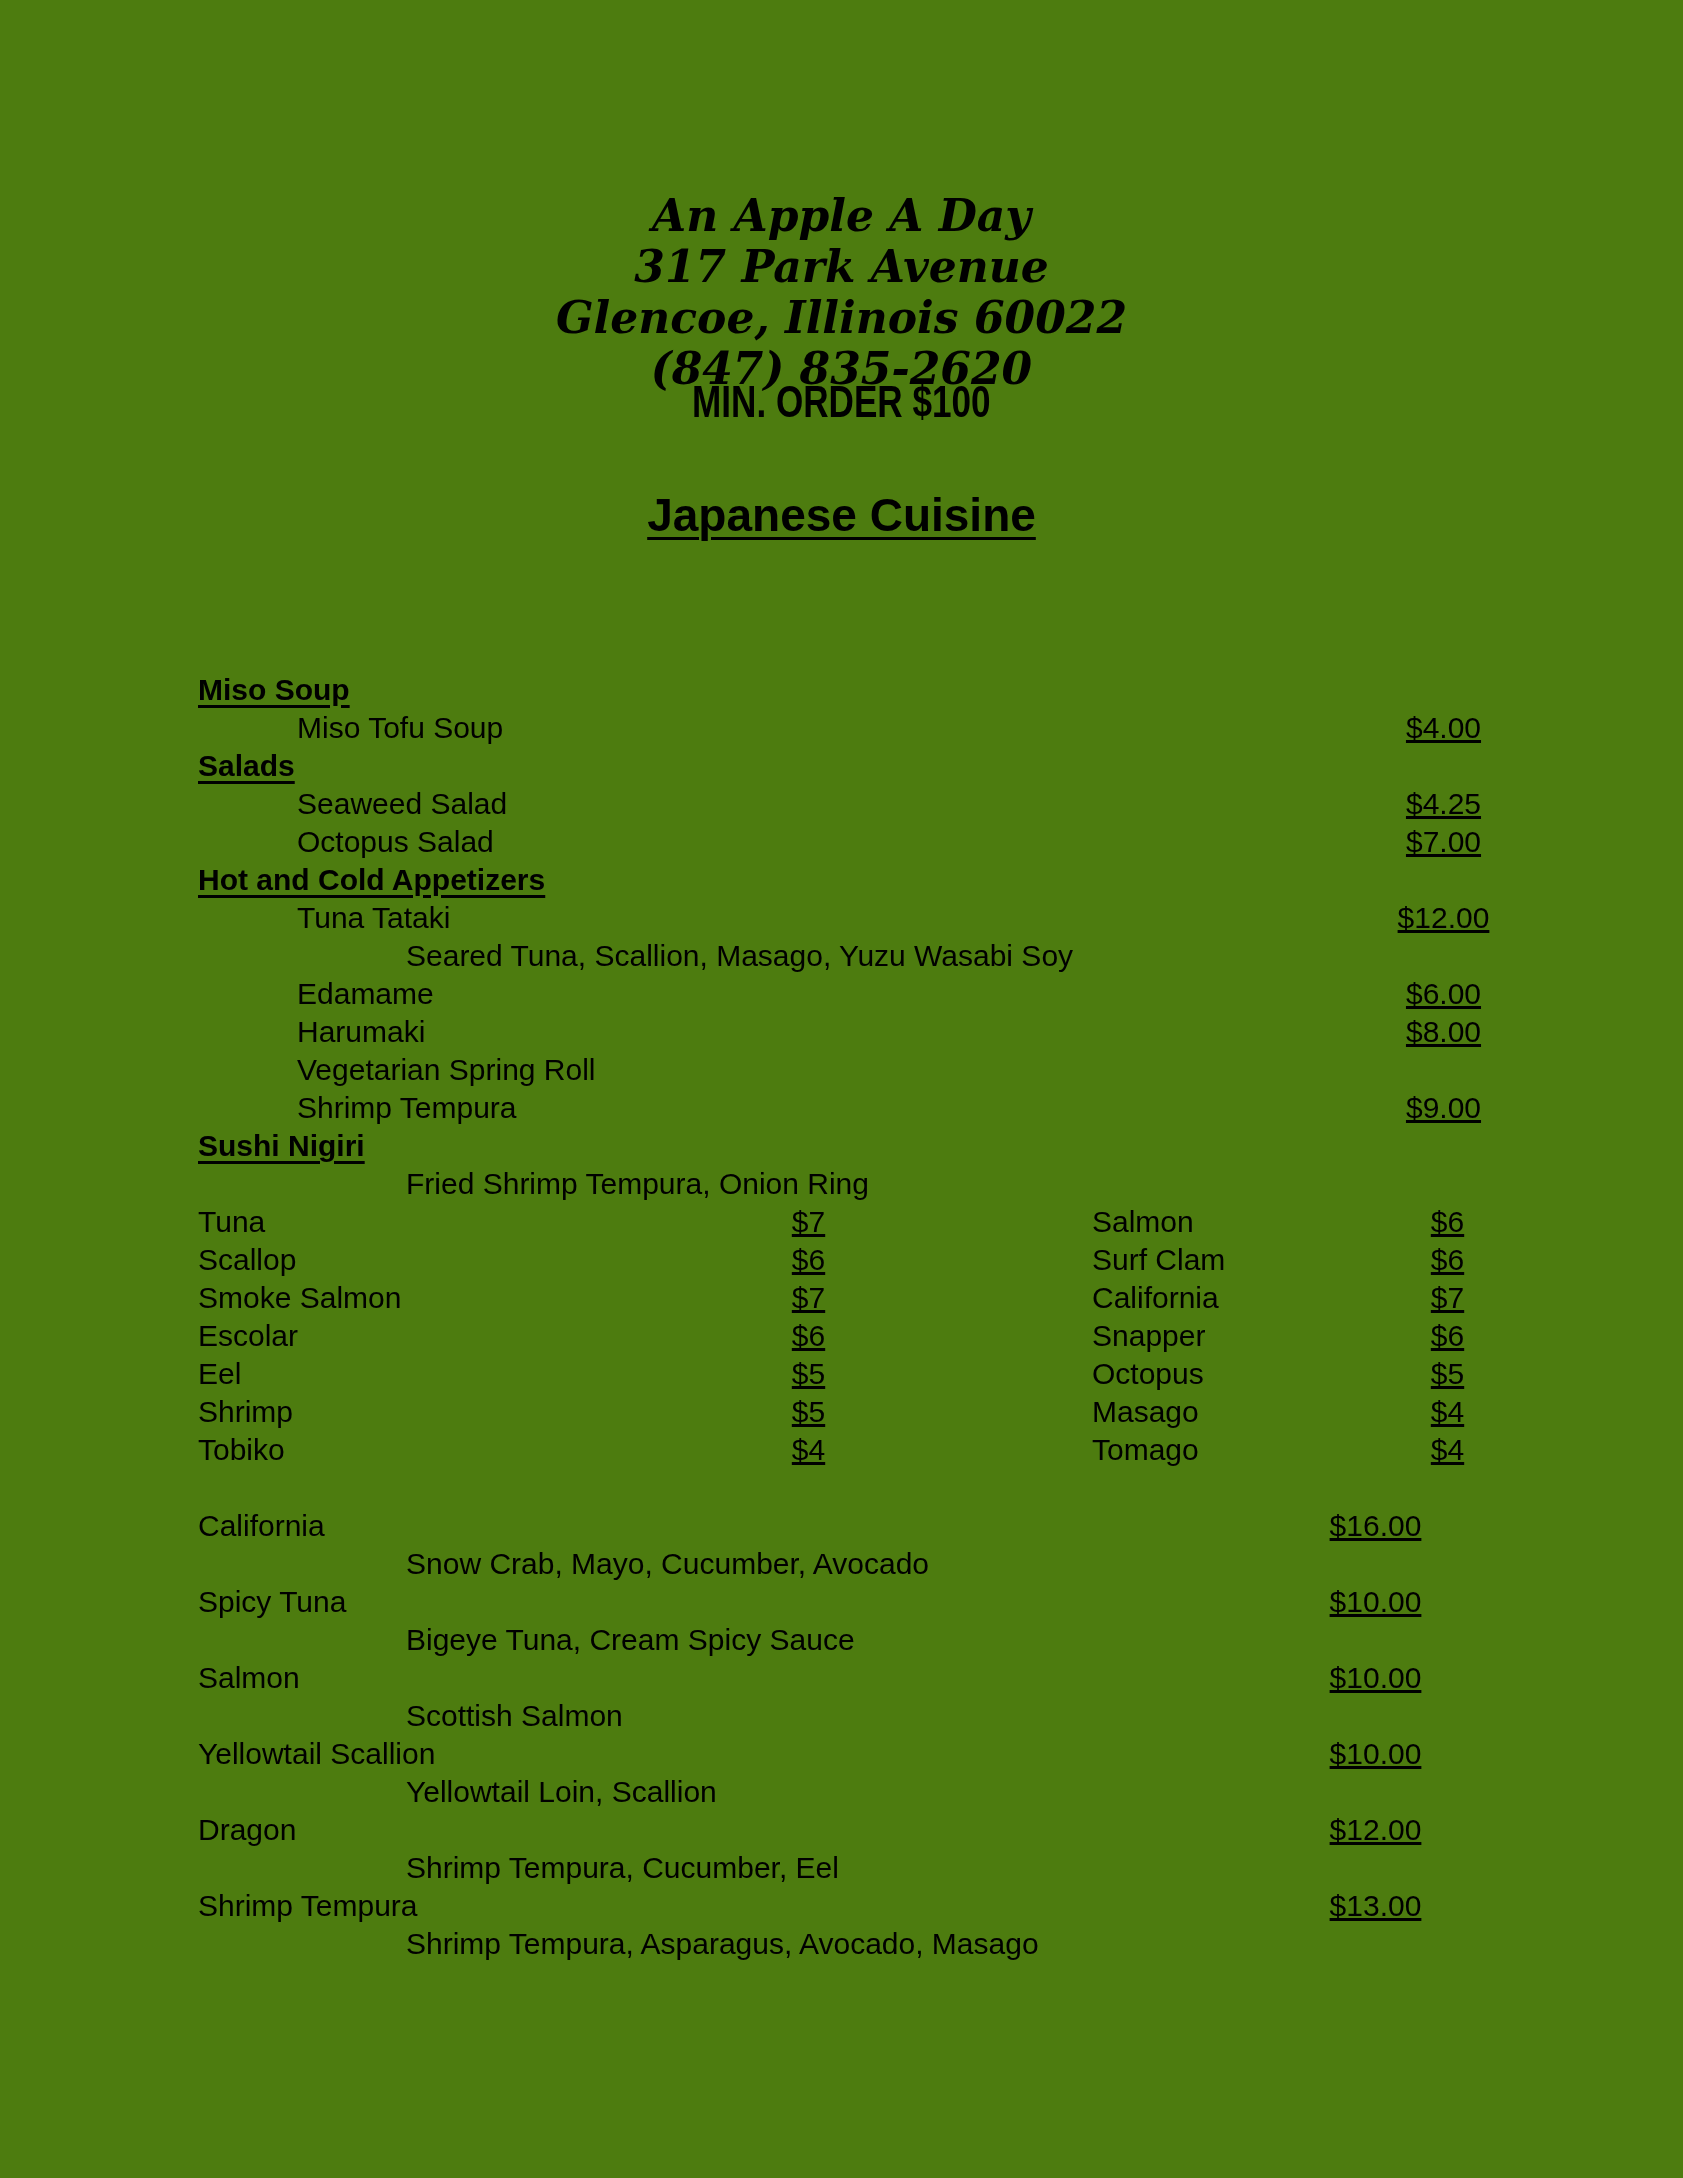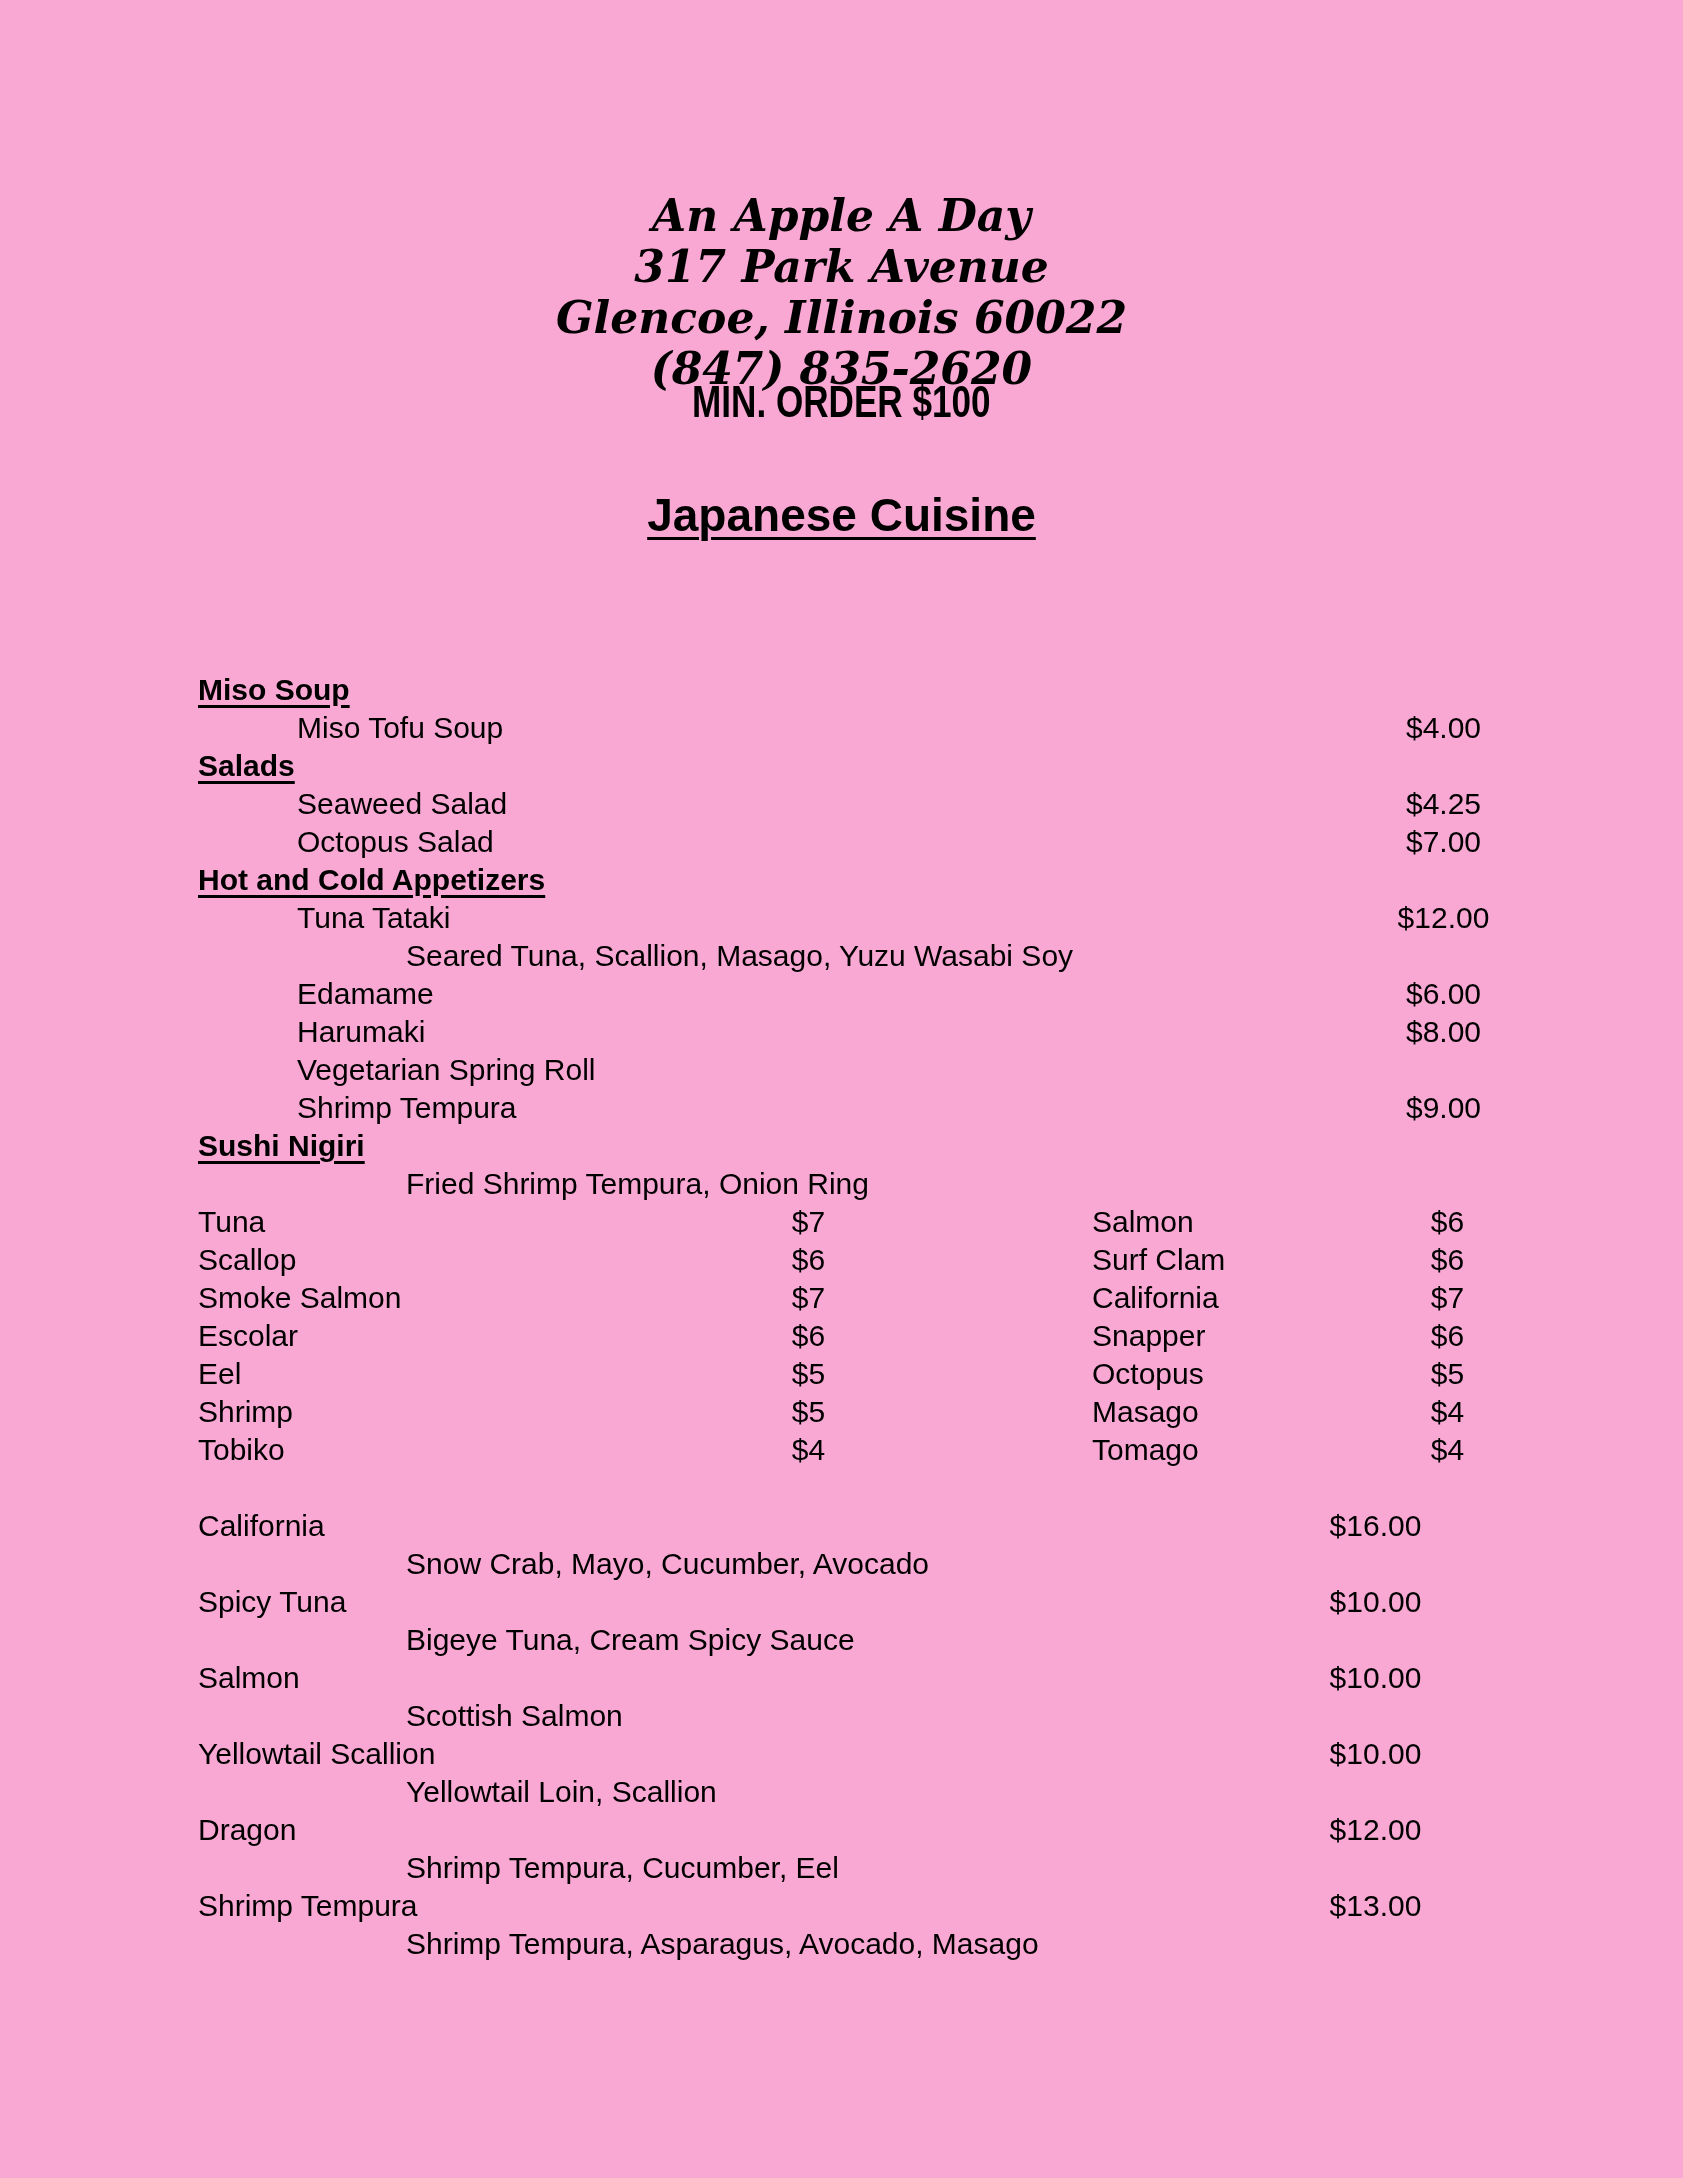--- a/index.html
+++ b/index.html
@@ -1,17 +1,17 @@
 <!DOCTYPE html>
 <html><head>
 <meta charset="utf-8">
 <style>
   html,body{margin:0;padding:0;background:#ffffff;}
   body{width:1683px;height:2178px;color:#000;font-family:"Liberation Sans",sans-serif;}
-  .page{position:relative;width:1683px;height:2178px;background:#f9a8d4;overflow:hidden;}
+  .page{position:relative;width:1683px;height:2178px;background:#4d7c0f;overflow:hidden;}
 
   
   .header-block{position:absolute;top:190px;left:0;width:1683px;text-align:center;}
   .serif-line{font-family:"DejaVu Serif",serif;font-weight:700;font-style:italic;
               font-size:44px;line-height:51px;}
   .min-order{position:absolute;top:378px;left:0;width:1683px;text-align:center;line-height:48px;}
   .min-order-text{display:inline-block;font-size:45px;font-weight:700;letter-spacing:0px;
                   transform:scaleX(0.78);transform-origin:center;}
   .cuisine-title{position:absolute;top:489px;left:0;width:1683px;text-align:center;line-height:53px;}
   .cuisine-text{font-size:46px;font-weight:700;
@@ -21,21 +21,21 @@
   .menu{position:absolute;top:671px;left:0;width:1683px;font-size:30px;}
   .row{position:relative;height:38px;line-height:38px;white-space:nowrap;}
   .spacer{height:38px;}
   .section-title{margin-left:198px;font-weight:700;
                  text-decoration:underline;text-decoration-thickness:2.5px;text-underline-offset:5px;}
   .item-name{margin-left:297px;}
   .desc{margin-left:406px;}
   .maki-name{margin-left:198px;font-weight:400;}
   .nigiri-left-name{margin-left:198px;}
   .nigiri-right-name{position:absolute;left:1092px;top:0;}
-  .price{position:absolute;top:0;text-align:center;}
+  .price{position:absolute;top:0;text-align:center;text-decoration:underline;}
   .price-a{left:1374px;width:139px;}
   .price-nl{left:769px;width:79px;}
   .price-nr{left:1378px;width:139px;}
   .price-maki{left:1306px;width:139px;}
 </style>
 </head>
 <body>
 
 <div class="page">
 

